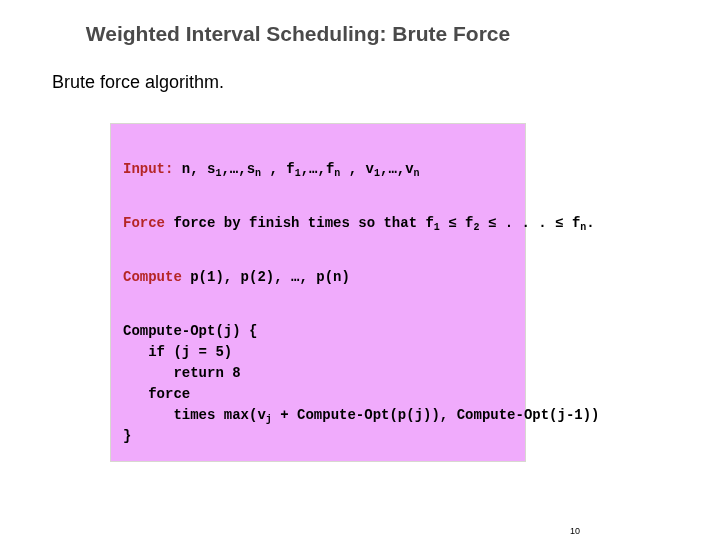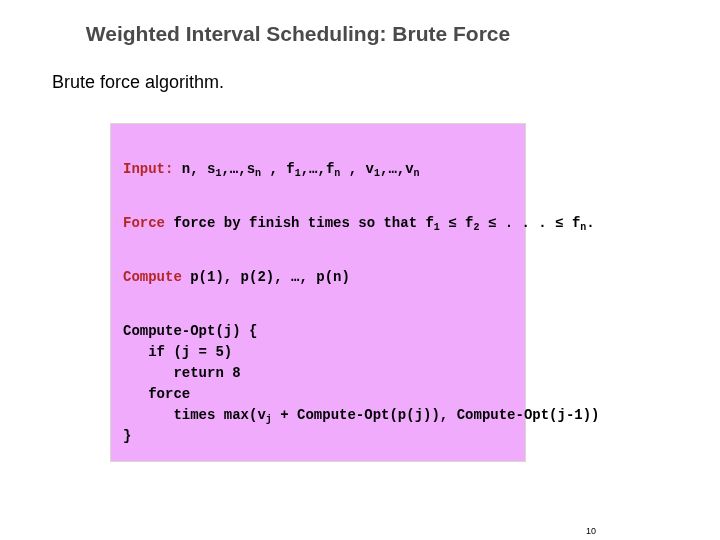--- a/index.html
+++ b/index.html
@@ -53,21 +53,21 @@
     font-weight: bold;
   }
   .codebox .blk {
     margin-bottom: 12px;
   }
   .codebox .blk:last-child {
     margin-bottom: 0;
   }
   .pagenum {
     position: absolute;
-    right: 0;
+    right: 16px;
     bottom: 4px;
     font-family: Arial, sans-serif;
     font-size: 9px;
     color: #000;
   }
 </style>
 </head>
 <body>
 
 <div class="slide">

